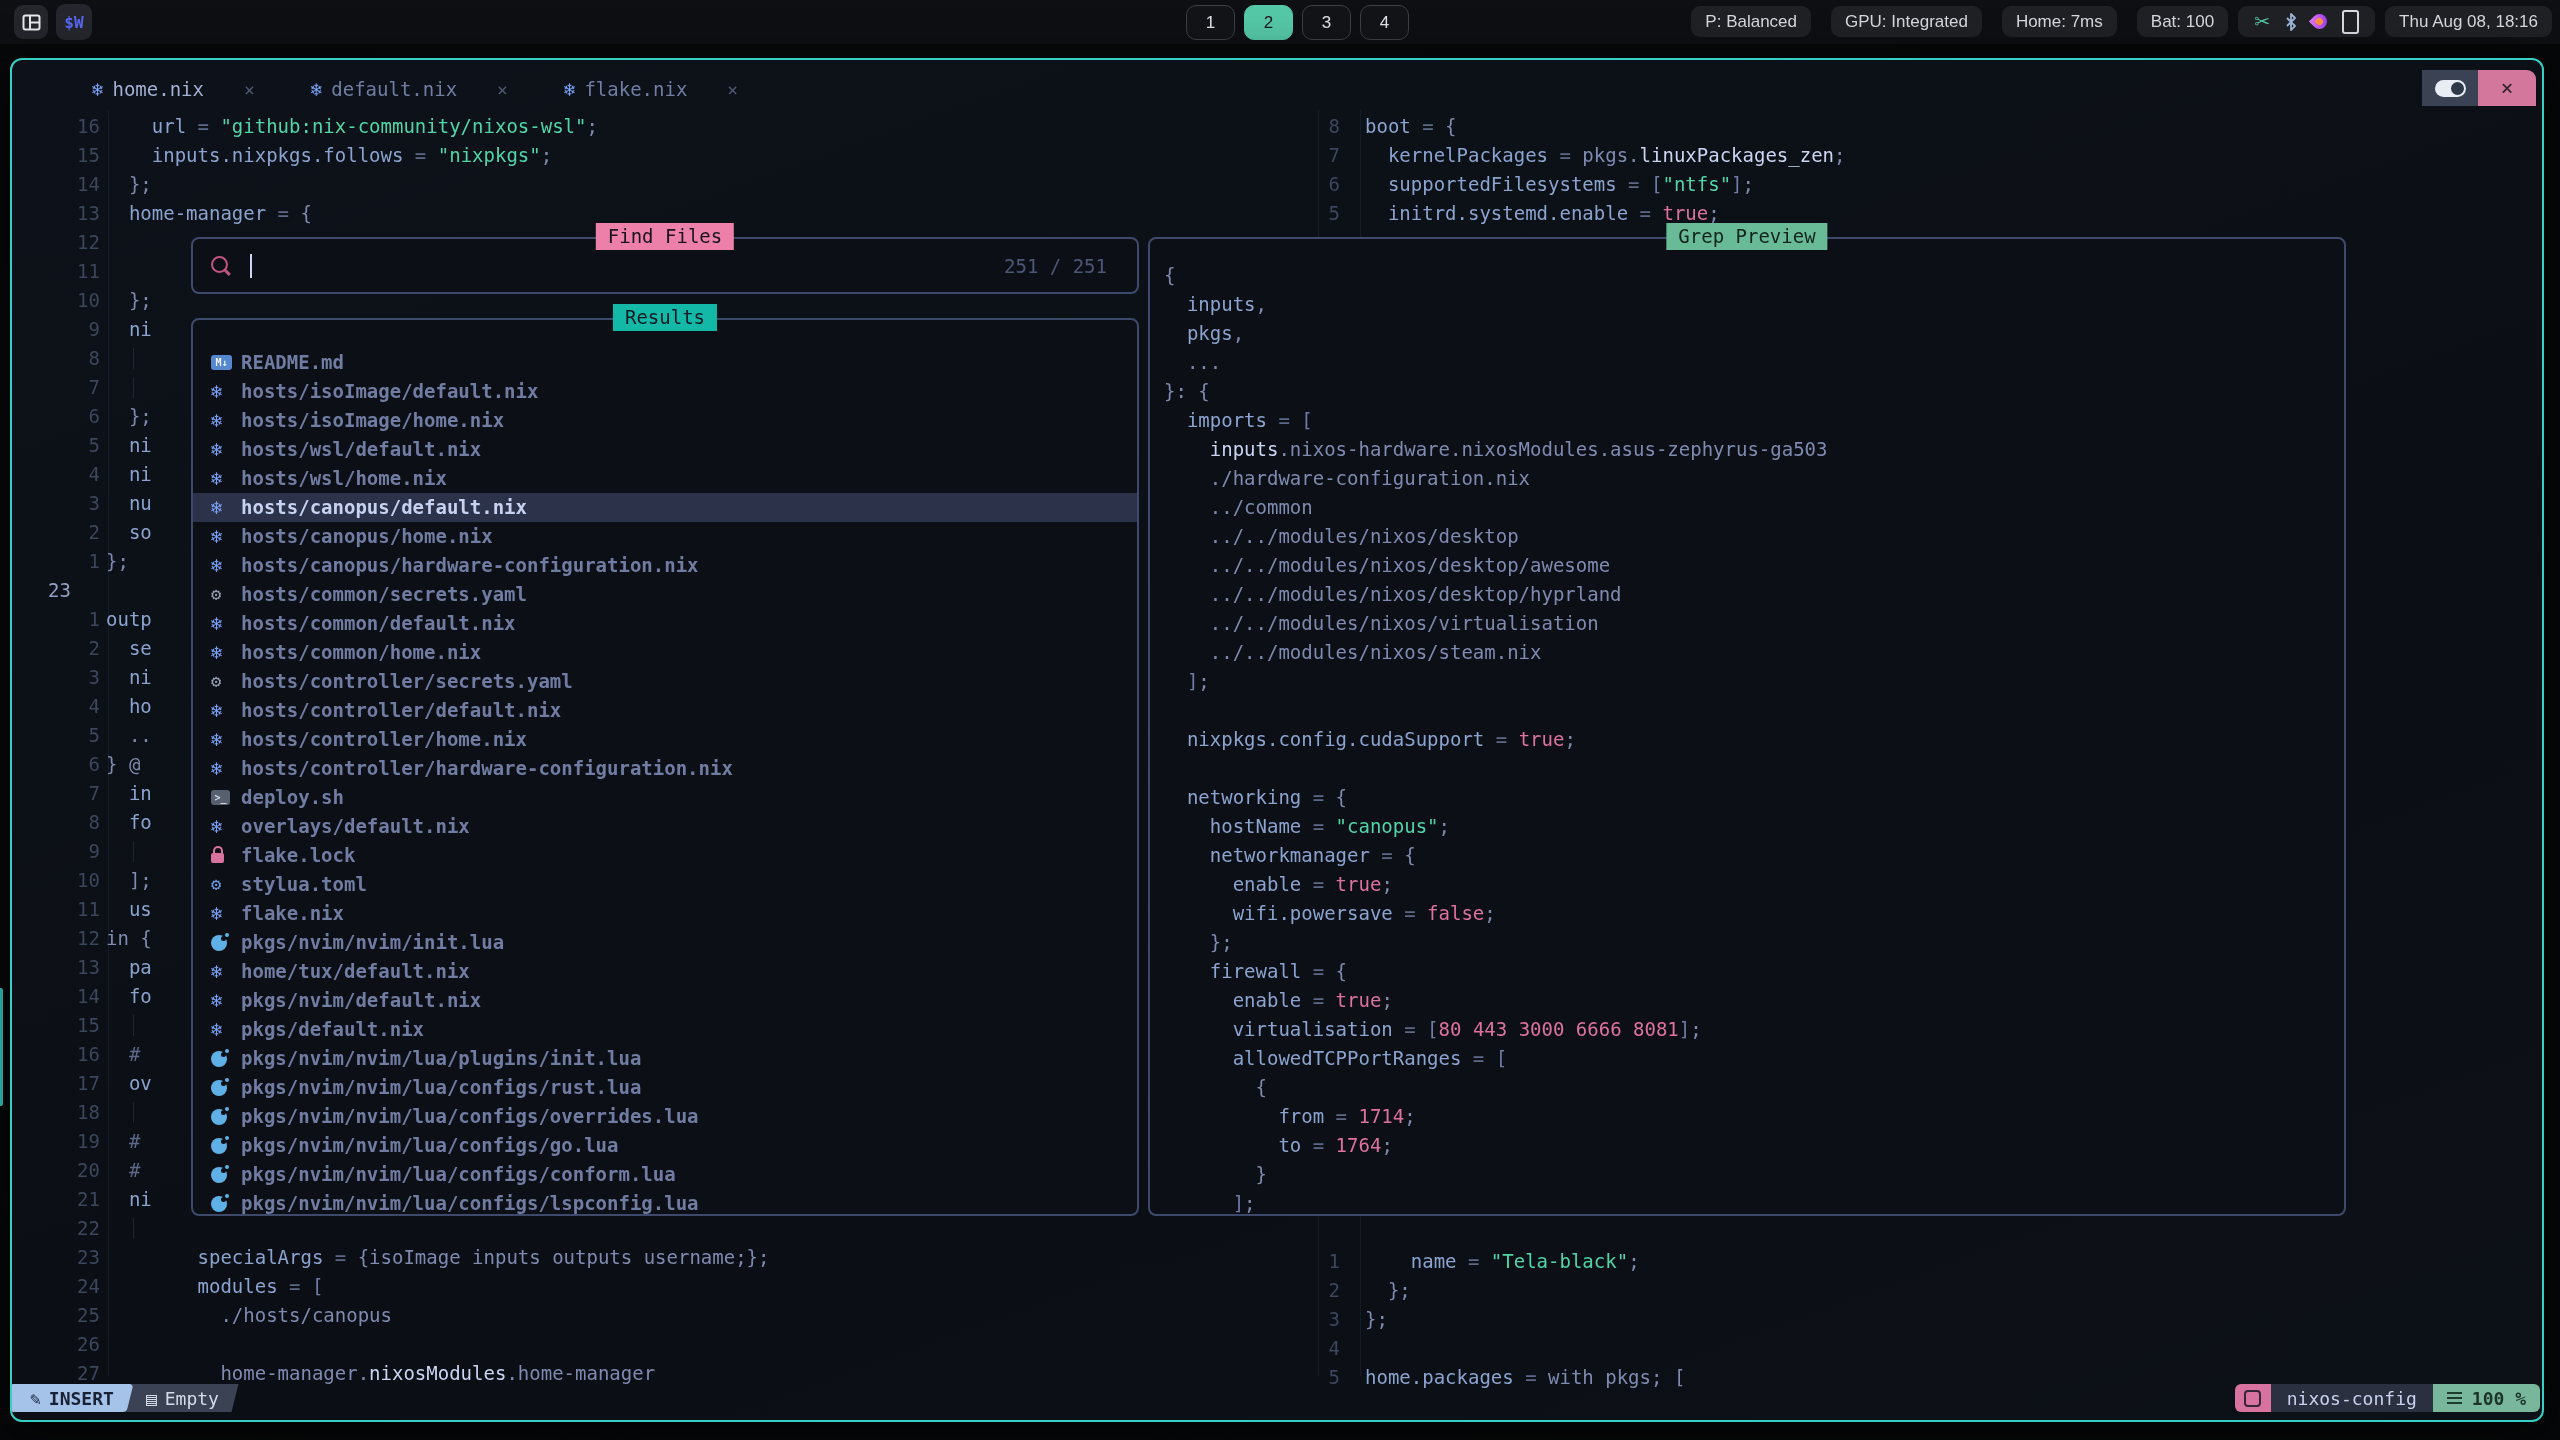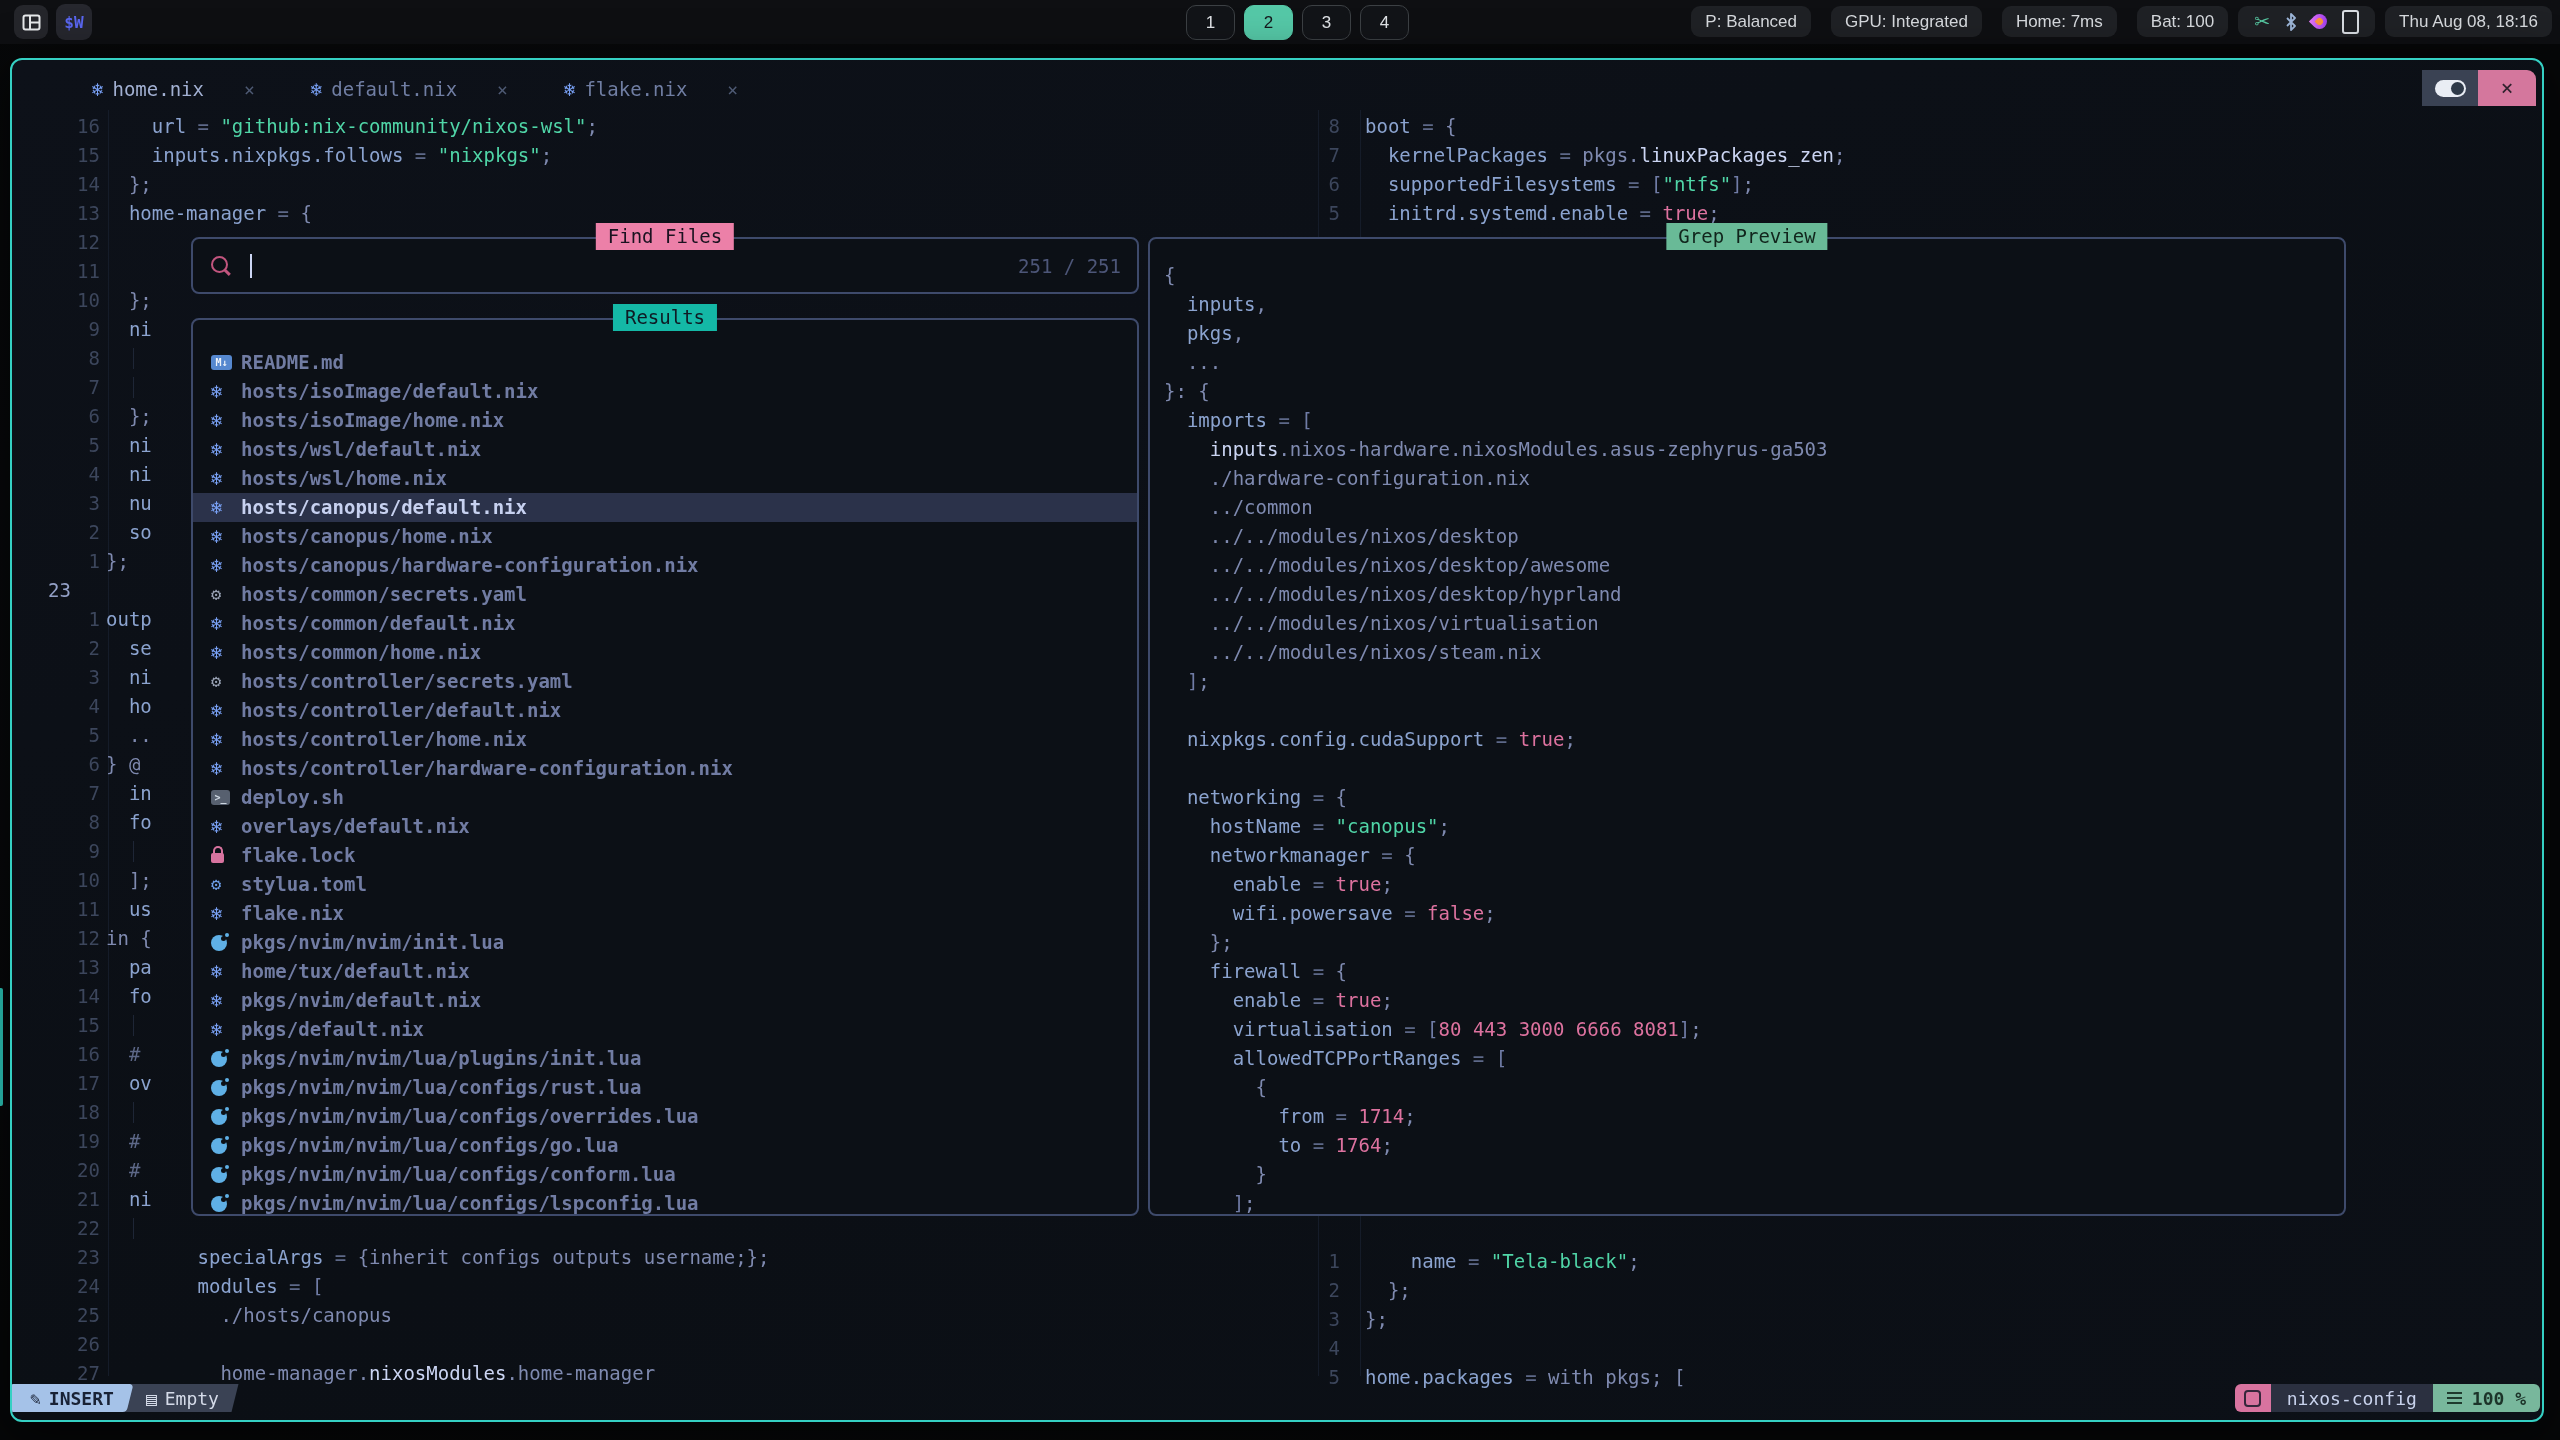--- a/index.html
+++ b/index.html
@@ -64,21 +64,21 @@
   .float{position:absolute;border:2px solid #3e4a6b;border-radius:8px;background:#0c1016;box-sizing:border-box;}
   .pill{position:absolute;top:-16px;left:50%;transform:translateX(-50%);height:27px;line-height:27px;
     padding:0 12px;font-size:19px;white-space:nowrap;}
   .pill-find{background:#ec80a8;color:#1b1220;}
   .pill-results{background:#14b8a6;color:#0f1a24;}
   .pill-grep{background:#69ba97;color:#11251c;}
   .findwin{left:179px;top:177px;width:948px;height:57px;}
   .mag{position:absolute;left:18px;top:17px;width:13px;height:13px;border:2.5px solid #c2557e;border-radius:50%;}
   .mag::after{content:'';position:absolute;left:11px;top:13px;width:7px;height:2.5px;background:#c2557e;transform:rotate(45deg);}
   .caret{position:absolute;left:57px;top:15px;width:2px;height:24px;background:#cdd6f4;}
-  .counter{position:absolute;right:16px;top:13px;color:#4d5678;}
+  .counter{position:absolute;right:30px;top:13px;color:#4d5678;}
   .resultswin{left:179px;top:258px;width:948px;height:898px;}
   .rlist{position:absolute;left:0;top:28px;width:100%;}
   .rrow{height:29px;display:flex;align-items:center;padding-left:18px;color:#717ca3;position:relative;}
   .rrow .rname{margin-left:0px;white-space:pre;font-weight:bold;}
   .rrow.sel{background:#2b324a;color:#c7d1f0;}
   .fi{width:30px;display:flex;align-items:center;justify-content:flex-start;flex:none;}
   .fi-nix{color:#7aa2f7;font-size:19px;}
   .fi-yaml{color:#98a1b3;font-size:17px;}
   .fi-toml{color:#6d9ee8;font-size:17px;}
   .fi-md-box{width:21px;height:15px;border-radius:3px;background:#5688cf;color:#eef3fa;
@@ -214,21 +214,21 @@
         <div class="row"><span class="num">13</span><span class="code"><span class="t-p">  pa</span></span></div>
         <div class="row"><span class="num">14</span><span class="code"><span class="t-p">  fo</span></span></div>
         <div class="row"><span class="num">15</span><span class="guide"></span><span class="code"></span></div>
         <div class="row"><span class="num">16</span><span class="code"><span class="t-o">  #</span></span></div>
         <div class="row"><span class="num">17</span><span class="code"><span class="t-p">  ov</span></span></div>
         <div class="row"><span class="num">18</span><span class="guide"></span><span class="code"></span></div>
         <div class="row"><span class="num">19</span><span class="code"><span class="t-o">  #</span></span></div>
         <div class="row"><span class="num">20</span><span class="code"><span class="t-o">  #</span></span></div>
         <div class="row"><span class="num">21</span><span class="code"><span class="t-p">  ni</span></span></div>
         <div class="row"><span class="num">22</span><span class="guide"></span><span class="code"></span></div>
-        <div class="row"><span class="num">23</span><span class="code"><span class="t-p">        specialArgs</span><span class="t-o"> = </span><span class="t-d">{inherit configs outputs username;};</span></span></div>
+        <div class="row"><span class="num">23</span><span class="code"><span class="t-p">        specialArgs</span><span class="t-o"> = </span><span class="t-d">{isoImage inputs outputs username;};</span></span></div>
         <div class="row"><span class="num">24</span><span class="code"><span class="t-p">        modules</span><span class="t-o"> = </span><span class="t-c">[</span></span></div>
         <div class="row"><span class="num">25</span><span class="code"><span class="t-d">          ./hosts/canopus</span></span></div>
         <div class="row"><span class="num">26</span><span class="code"></span></div>
         <div class="row"><span class="num">27</span><span class="code"><span class="t-d">          home-manager.</span><span class="t-b">nixosModules</span><span class="t-d">.home-manager</span></span></div>
       </div>
 
     <div class="rows pane-right" id="rtoprows">
         <div class="row"><span class="num">8</span><span class="code"><span class="t-p">boot</span><span class="t-o"> = </span><span class="t-d">{</span></span></div>
         <div class="row"><span class="num">7</span><span class="code"><span class="t-p">  kernelPackages</span><span class="t-o"> = </span><span class="t-d">pkgs.</span><span class="t-b">linuxPackages_zen</span><span class="t-d">;</span></span></div>
         <div class="row"><span class="num">6</span><span class="code"><span class="t-p">  supportedFilesystems</span><span class="t-o"> = </span><span class="t-c">[</span><span class="t-s">"ntfs"</span><span class="t-c">]</span><span class="t-d">;</span></span></div>

